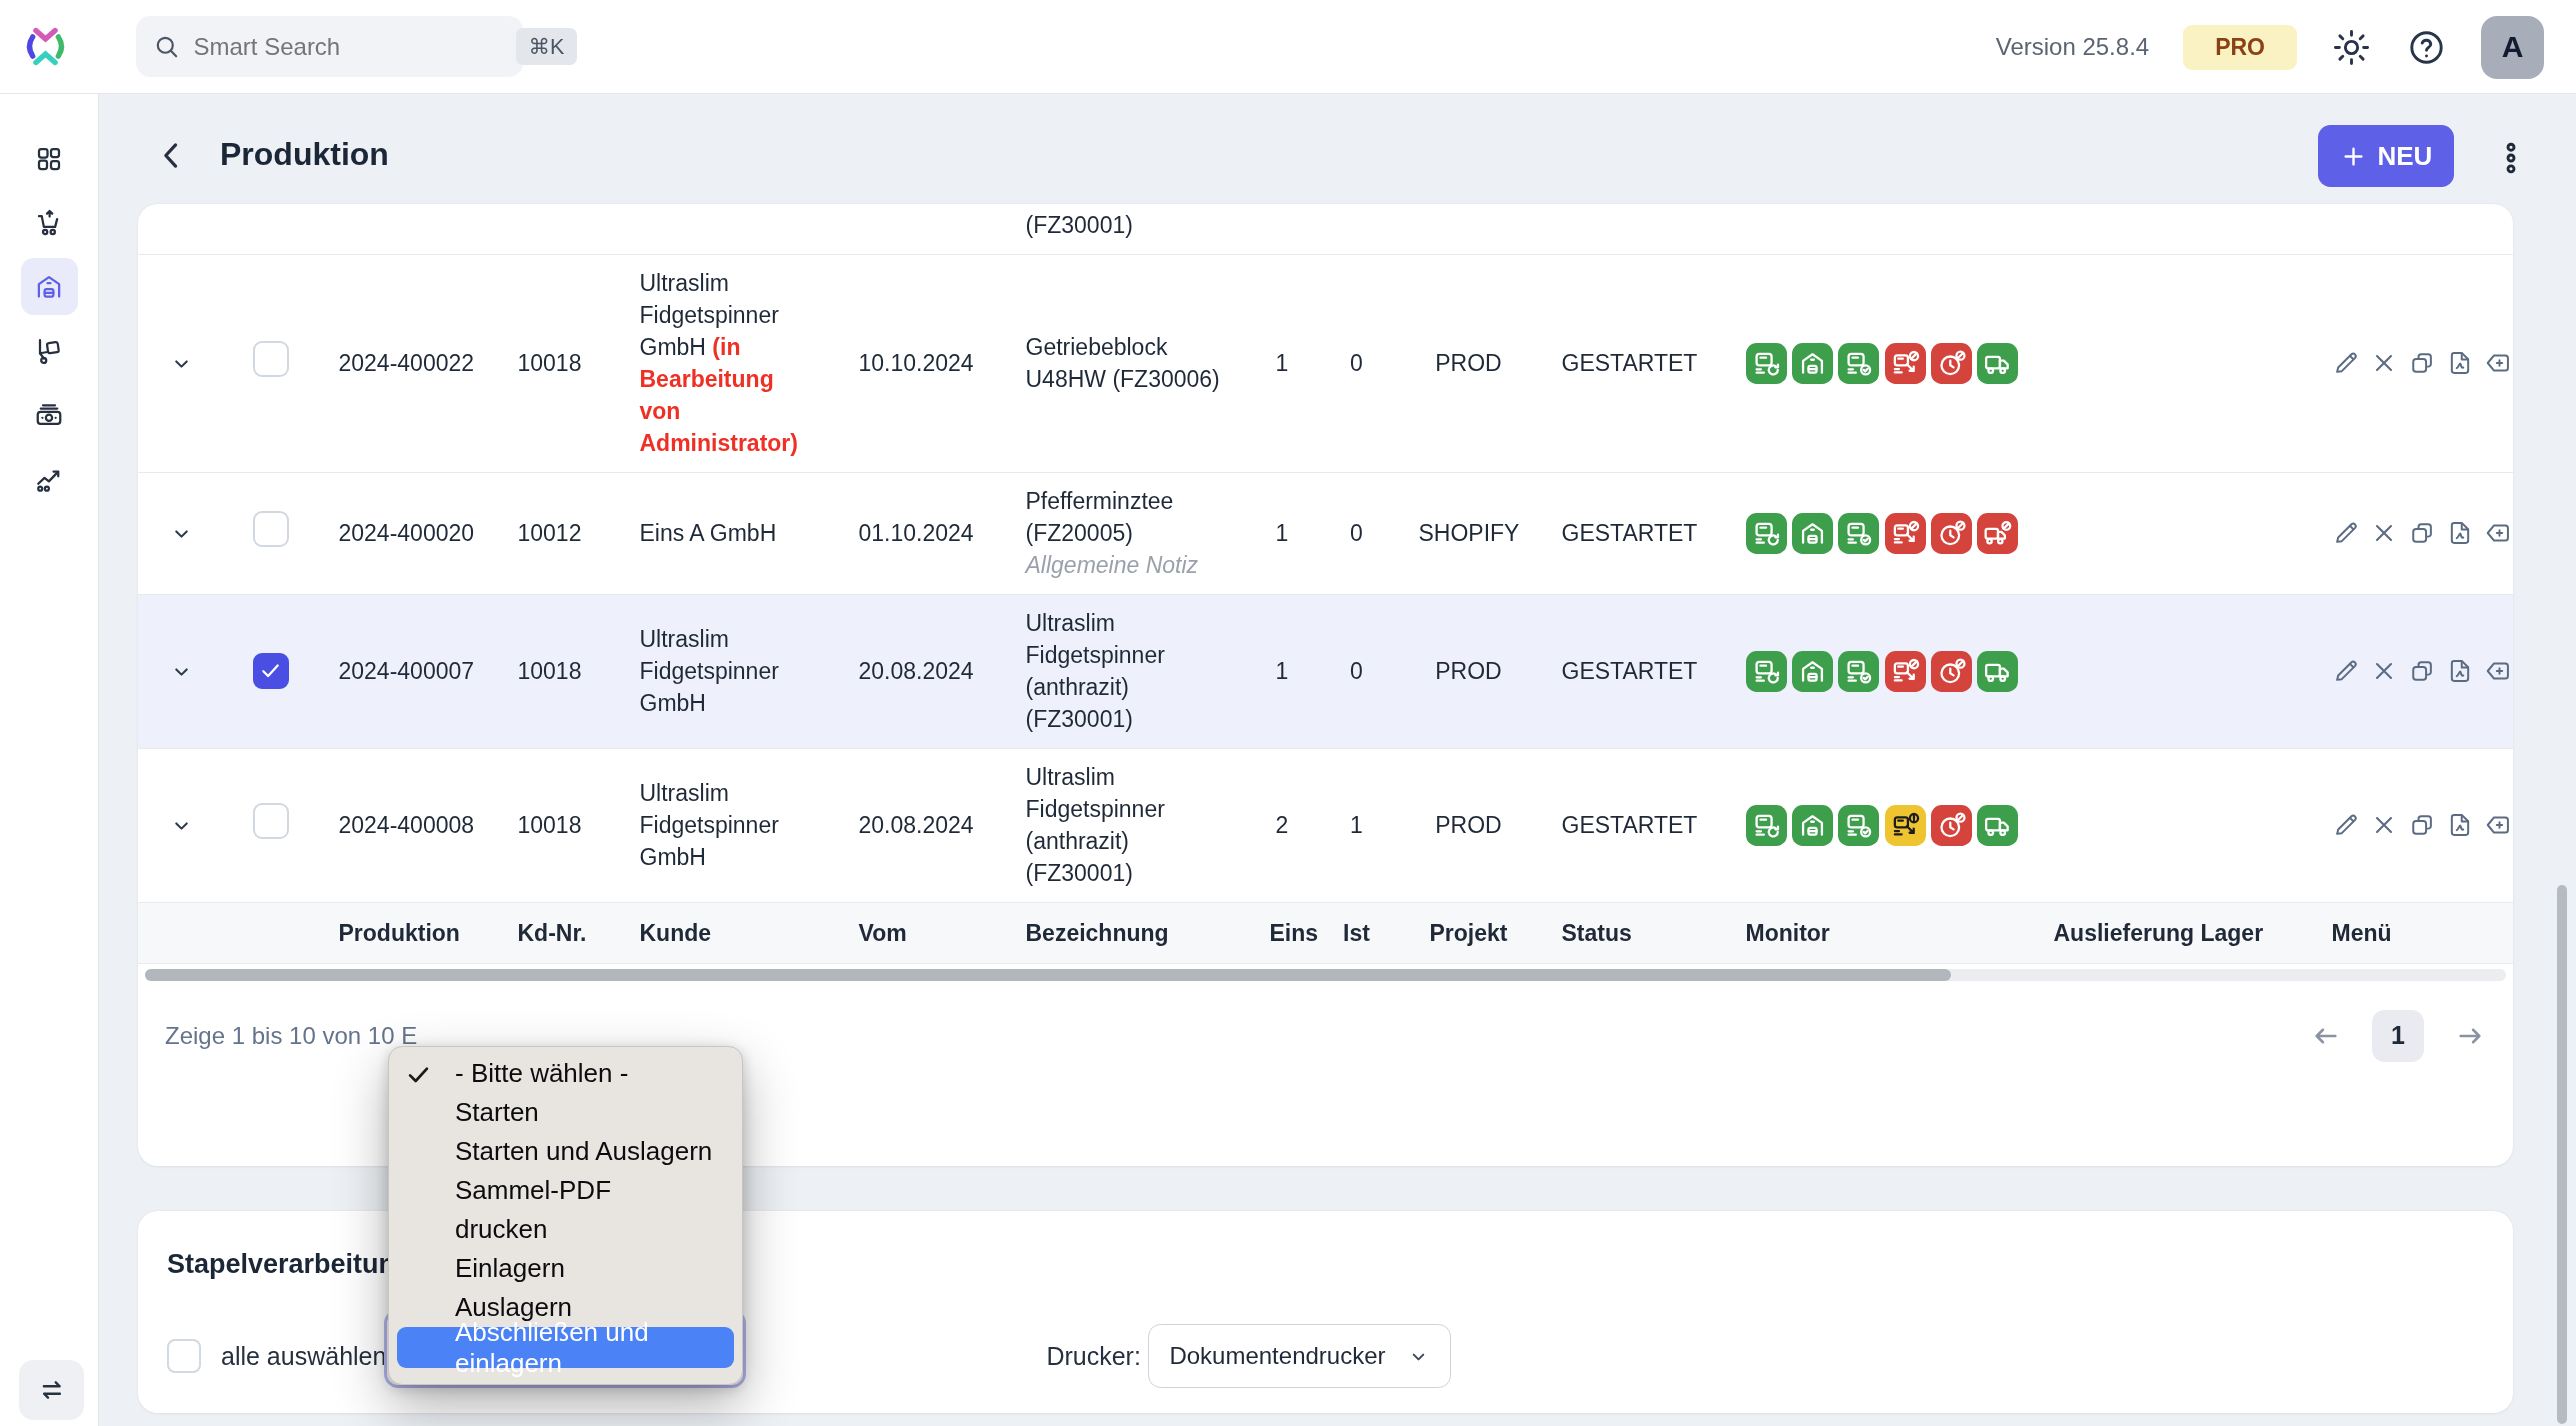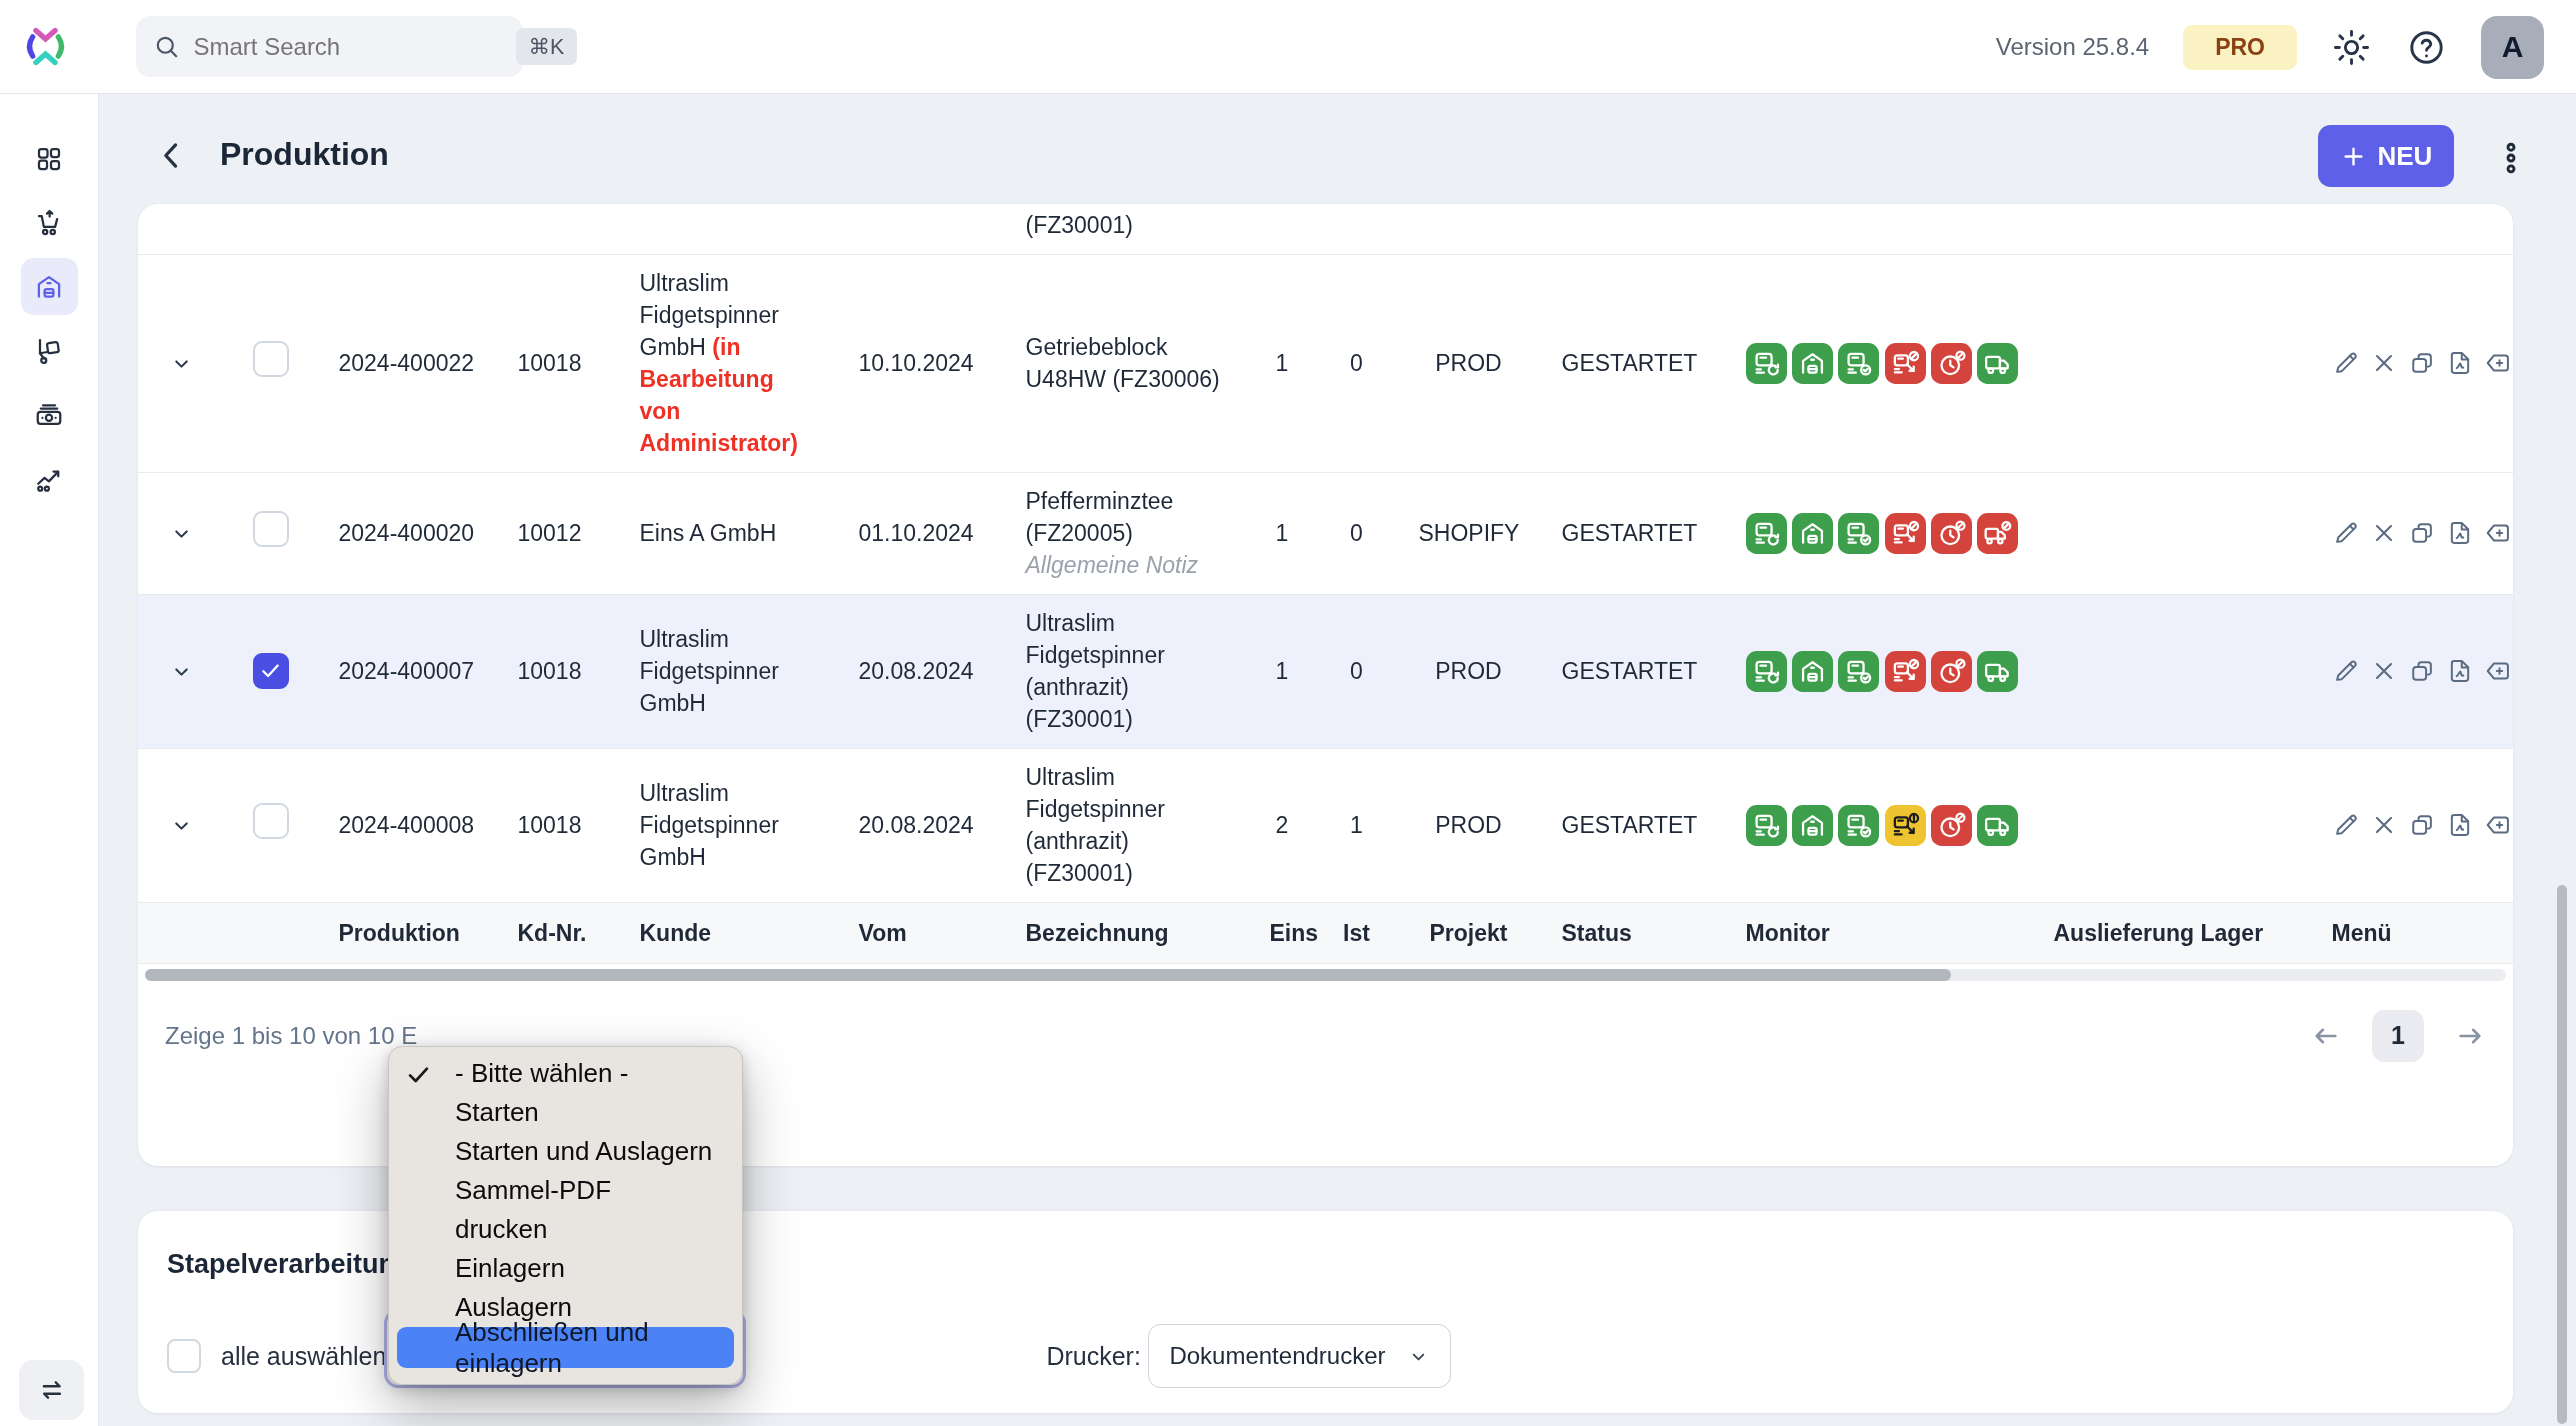--- a/index.html
+++ b/index.html
@@ -75,21 +75,21 @@
   .batch-label { font-size:25px; color:#27303f; }
   .printer-label { position:absolute; left:640px; top:0; font-size:25px; color:#27303f; line-height:64px; }
   .printer { position:absolute; left:742px; top:0; width:303px; height:64px; border:1.8px solid #ccd3dc; border-radius:12.5px; background:#fff; display:flex; align-items:center; justify-content:space-between; padding:0 20px; font-size:24px; color:#1f2937; }
   .printer svg { width:23px; height:23px; color:#3c4656; }
 
   
   .focus-ring { position:absolute; left:384px; top:1309px; width:362px; height:79px; border:3.6px solid #b6b9f2; border-radius:14.3px; background:#fff; z-index:40; }
   .menu { position:absolute; left:388px; top:1046px; width:355px; height:339px; background:#e8e4e0; border:0.9px solid #c9c5c1; border-radius:14.3px; box-shadow:0 21.5px 54px rgba(0,0,0,.30), 0 3.6px 12.5px rgba(0,0,0,.18); z-index:50; padding:7.2px 0; }
   .dd-item { position:relative; height:39px; display:flex; align-items:center; padding-left:66px; font-size:26px; color:#0c0c0e; }
   .dd-item .tick { position:absolute; left:16px; top:7.2px; width:27px; height:27px; color:#1a1a1c; }
-  .dd-item.hl { background:#4b82f5; color:#0f172a; margin:0 8px; padding-left:58px; border-radius:9px; height:41px; }
+  .dd-item.hl { background:#4b82f5; color:#ffffff; margin:0 8px; padding-left:58px; border-radius:9px; height:41px; }
 
   
   .vscroll { position:absolute; left:2557px; top:885px; width:10px; height:539px; background:#b6bac1; border-radius:5.4px; z-index:60; }
 
   svg { display:block; }
 </style>
 </head>
 <body>
 
 <svg width="0" height="0" style="position:absolute">

